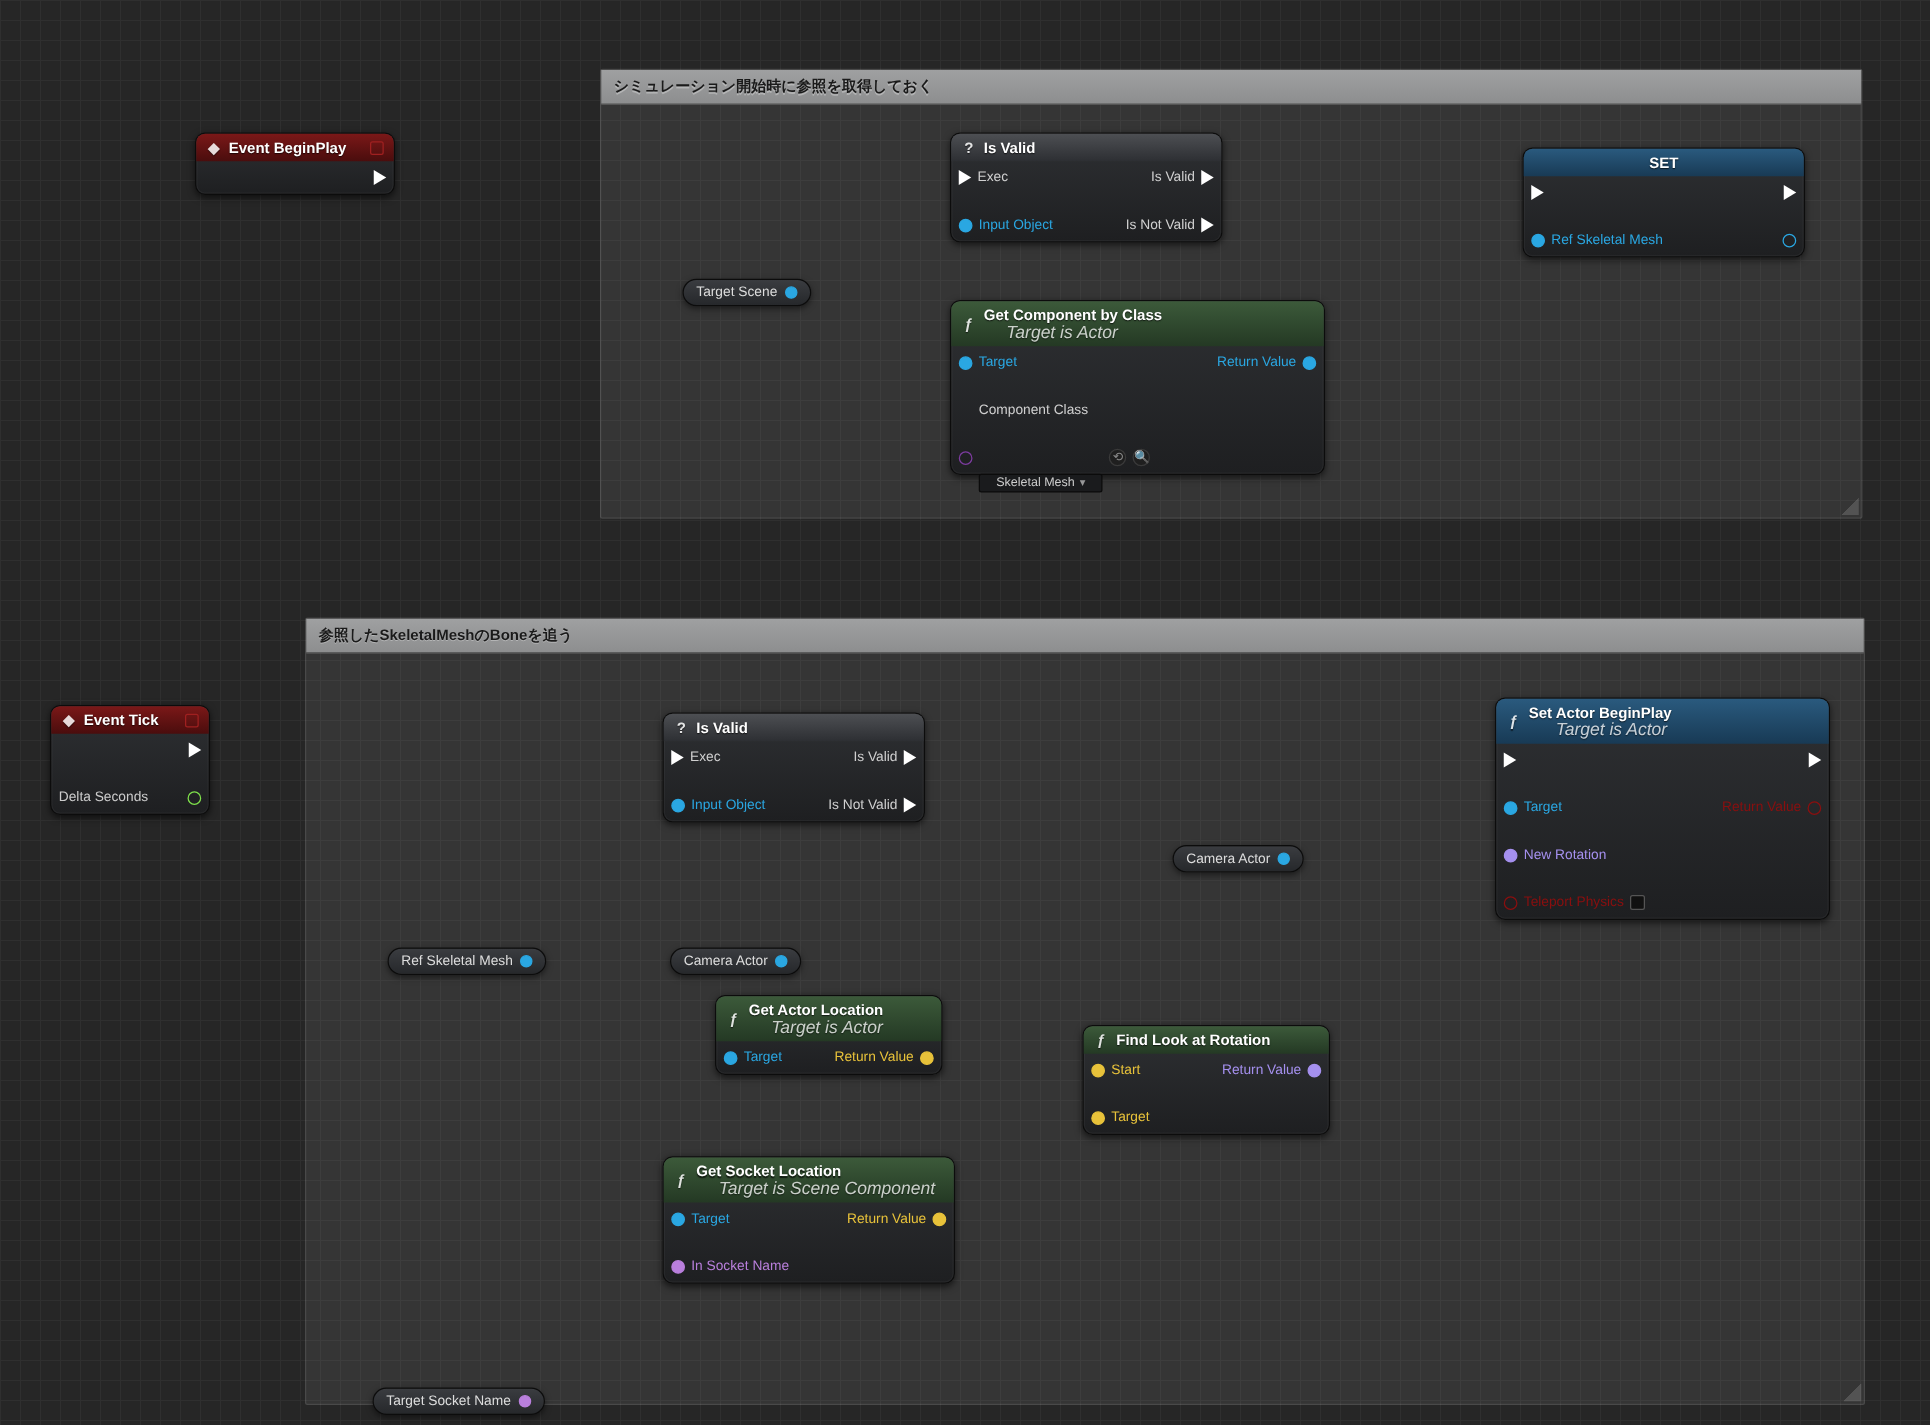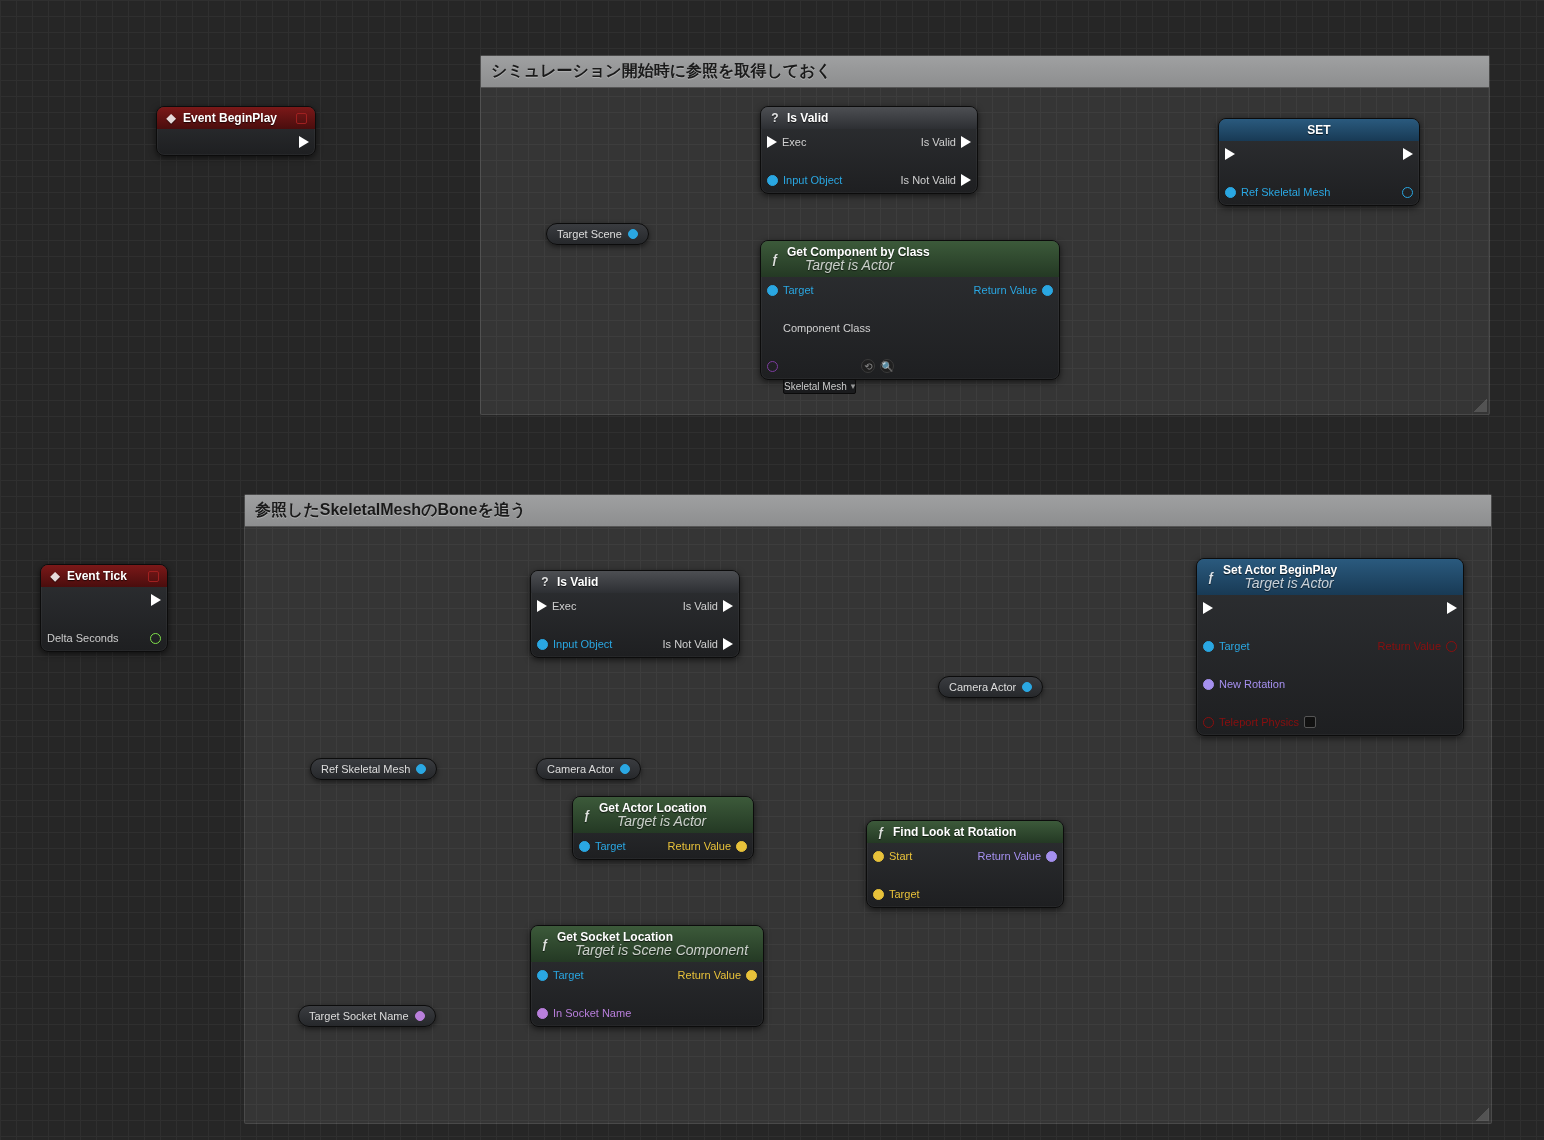--- a/index.html
+++ b/index.html
@@ -29,21 +29,21 @@
   svg.wires { position: absolute; inset: 0; pointer-events: none; }
   .comment {
     position: absolute;
     background: rgba(255,255,255,0.07);
     border: 1px solid rgba(255,255,255,0.1);
     border-radius: 2px;
   }
   .comment-title {
     background: linear-gradient(#9fa0a1, #8d8e8f);
     color: #1a1a1a;
-    font-size: 16px;
+    font-size: 12px;
     font-weight: 600;
     padding: 5px 10px;
     text-shadow: 0 1px 0 rgba(255,255,255,.3);
     border-bottom: 1px solid #555;
   }
   .resize {
     position: absolute;
     right: 2px; bottom: 2px;
     width: 14px; height: 14px;
     background:
@@ -109,21 +109,21 @@
     border-radius: 12px;
     padding: 4px 10px 4px 10px;
     display:flex; align-items:center; gap:6px;
     font-size:11px; color:#ddd;
     box-shadow: 0 2px 5px rgba(0,0,0,.5);
     height: 22px;
   }
   .varnode .pin { width:10px; height:10px; }
   .select-box {
     background:#1a1b1d; border:1px solid #0b0b0b; border-radius:2px;
-    padding: 1px 0; font-size:10px; display:flex; gap:4px;
+    padding: 1px 13px; font-size:10px; display:flex; gap:4px;
     color:#ccc;
     margin-top:40px;
   }
   .select-box .chev { font-size:9px; opacity:.7; }
   .mini-btn {
     width:14px; height:14px; border:1px solid #3a3a3a; border-radius:50%;
     display:inline-flex; align-items:center; justify-content:center;
     font-size:10px; color:#888; background:#1f1f1f;
   }
   .checkbox { width:12px; height:12px; border:1px solid #555; background:#111; border-radius:2px; }
@@ -258,21 +258,21 @@
       </div>
       <div class="col right">
         <div class="row clr-obj">
             <span>Return Value</span>
             <span class="pin filled"></span>
           </div>
       </div>
     </div>
   </div>
 
-  <div class="node" style="left:1218px; top:118px; width:202px;">
+  <div class="node" style="left:1218px; top:118px; width:226px;">
     <div class="node-header hdr-set">
       <span style="width:100%; text-align:center;">SET</span>
     </div>
     <div class="node-body">
       <div class="col">
         <div class="row">
             <div class="exec"></div>
           </div>
         <div class="row clr-obj">
             <span class="pin filled"></span>
@@ -428,21 +428,21 @@
       </div>
       <div class="col right">
         <div class="row clr-vec">
             <span>Return Value</span>
             <span class="pin filled"></span>
           </div>
       </div>
     </div>
   </div>
 
-  <div class="varnode" style="left:298px; top:1005px;">
+  <div class="varnode" style="left:298px; top:1110px;">
     <span>Target Socket Name</span>
     <span class="pin filled clr-name"></span>
   </div>
 
   <div class="node" style="left:1196px; top:558px; width:268px;">
     <div class="node-header hdr-set" style="justify-content:flex-start;">
       <span class="hdr-icon">ƒ</span>
       <span>
         <span>Set Actor BeginPlay</span>
         <span class="node-sub">Target is Actor</span>

